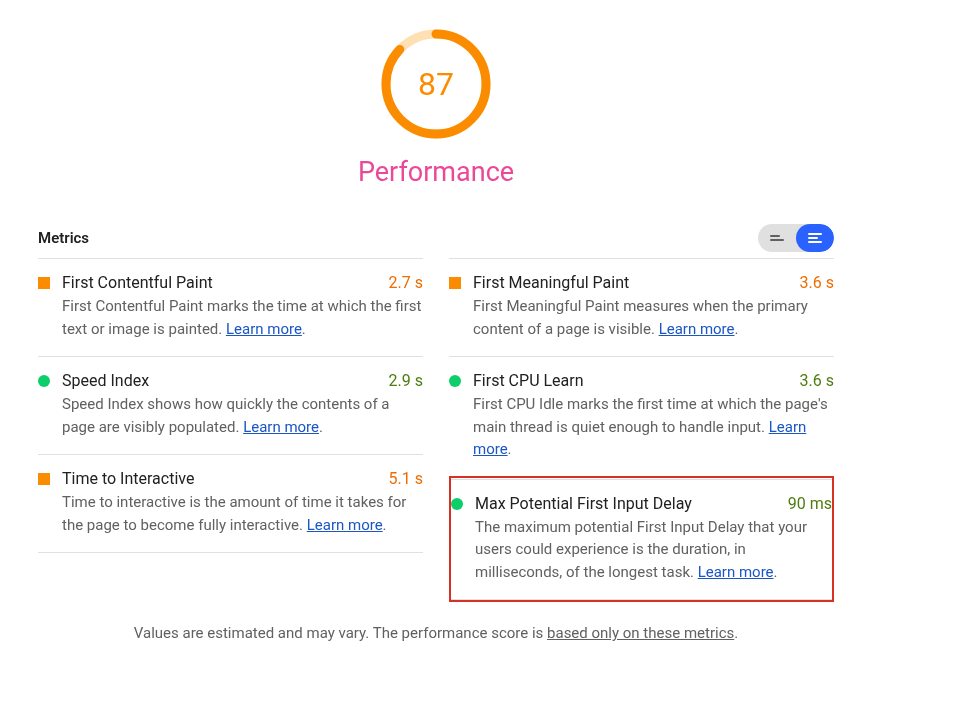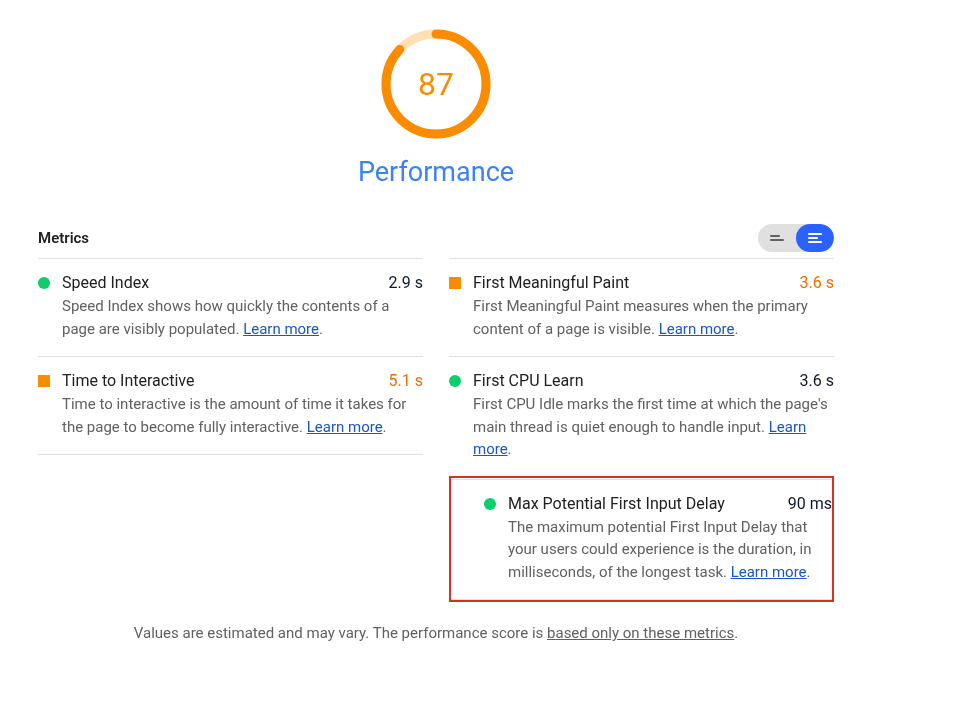--- a/index.html
+++ b/index.html
@@ -17,21 +17,21 @@
     width: 116px; height: 116px; margin: 0 auto;
     position: relative;
   }
   .gauge svg { transform: rotate(-90deg); }
   .gauge-text {
     position: absolute; inset: 0;
     display: flex; align-items: center; justify-content: center;
     font-size: 32px; color: #fb8c00; font-weight: 400;
   }
   .category-title {
-    font-size: 27px; color: #3b82f6; font-weight: 400;
+    font-size: 27px; color: #ec4899; font-weight: 400;
     margin: 14px 0 36px 0;
   }
   .metrics-header {
     display: flex; align-items: center; justify-content: space-between;
     padding-bottom: 6px;
     gap: 12px;
   }
   .metrics-title { font-size: 15px; font-weight: 600; color: #212121; }
   .toggle {
     display: flex; align-items: center;
@@ -62,32 +62,32 @@
   .marker.square { background: #fb8c00; }
   .marker.circle { background: #0cce6b; border-radius: 50%; }
   .metric-main { flex:1; }
   .metric-header {
     display:flex; justify-content: space-between; align-items: baseline;
     gap: 10px;
   }
   .metric-title { font-size: 16px; color: #212121; }
   .metric-value { font-size: 16px; white-space: nowrap; }
   .metric-value.orange { color: #ef6c00; }
-  .metric-value.green  { color: #0f172a; }
+  .metric-value.green  { color: #4d7c0f; }
   .metric-desc {
     font-size: 15px; color: #616161; line-height: 1.5;
     margin-top: 3px; max-width: 370px;
   }
   a.learn { color: #1a56c6; text-decoration: underline; cursor:pointer; }
   .highlight-box {
     border: 2px solid #d93025;
     margin-top: -1px; 
     padding-top: 1px;
   }
-  .highlight-box .metric { border-top: 1px solid #e0e0e0; padding-left: 33px; }
+  .highlight-box .metric { border-top: 1px solid #e0e0e0; }
   .footnote {
     font-size: 15px; color: #616161;
     margin-top: 22px;
     text-align: center;
   }
   .footnote a { color: #616161; text-decoration: underline; cursor:pointer; }
 </style>
 </head>
 <body>
 
@@ -117,20 +117,30 @@
           <span style="width:14px"></span>
             <span style="width:10px"></span>
             <span style="width:14px"></span>
         </span>
       </div>
     </div>
   </div>
 
   <div class="cols">
     <div class="col" id="col-left">
+        <div class="metric">
+          <div class="marker square"></div>
+          <div class="metric-main">
+            <div class="metric-header">
+              <div class="metric-title">First Contentful Paint</div>
+              <div class="metric-value orange">2.7 s</div>
+            </div>
+            <div class="metric-desc"><span>First Contentful Paint marks the time at which the first text or image is painted. </span><a class="learn">Learn more</a><span>.</span></div>
+          </div>
+        </div>
         <div class="metric">
           <div class="marker circle"></div>
           <div class="metric-main">
             <div class="metric-header">
               <div class="metric-title">Speed Index</div>
               <div class="metric-value green">2.9 s</div>
             </div>
             <div class="metric-desc"><span>Speed Index shows how quickly the contents of a page are visibly populated. </span><a class="learn">Learn more</a><span>.</span></div>
           </div>
         </div>

